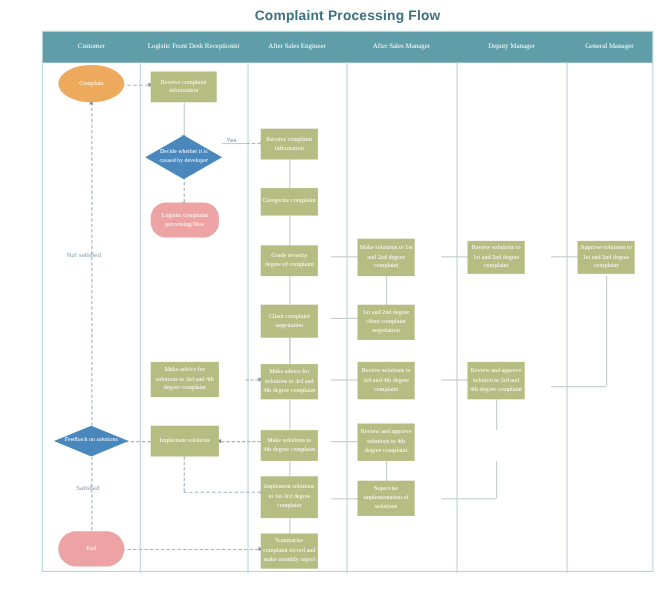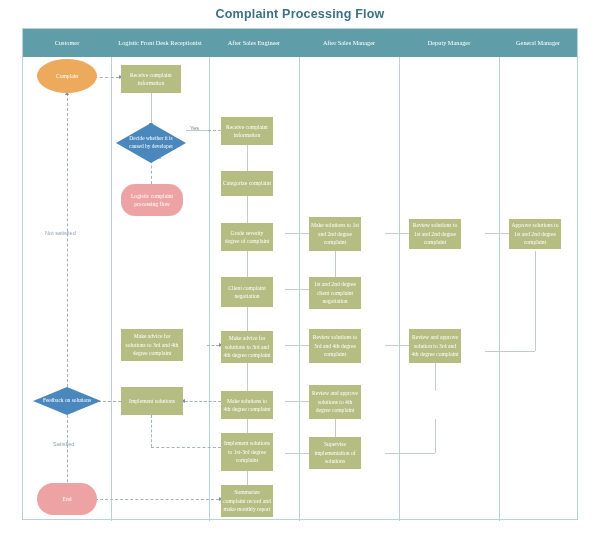--- a/index.html
+++ b/index.html
@@ -2,21 +2,21 @@
 <html><head>
 <meta charset="utf-8">
 <style>
   html,body{margin:0;padding:0;}
   body{
     width:600px;height:536px;
     background:#ffffff;
     font-family:"Liberation Serif", serif;
     overflow:hidden;
   }
-  #stage{position:relative;width:548px;height:536px;}
+  #stage{position:relative;width:548px;height:536px;margin-left:16px;}
 
   #title{
     position:absolute;left:0;top:7px;width:600px;
     text-align:center;
     font-family:"Liberation Sans", sans-serif;
     font-size:12.5px;font-weight:bold;color:#3d7184;
     letter-spacing:.2px;
   }
 
   

